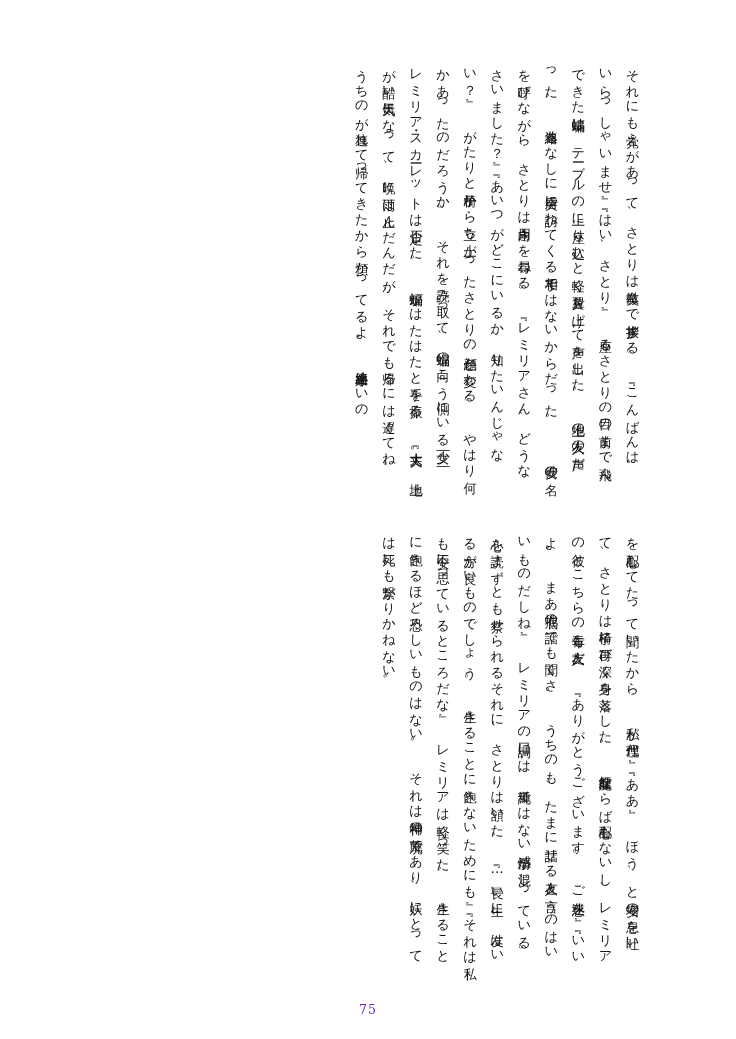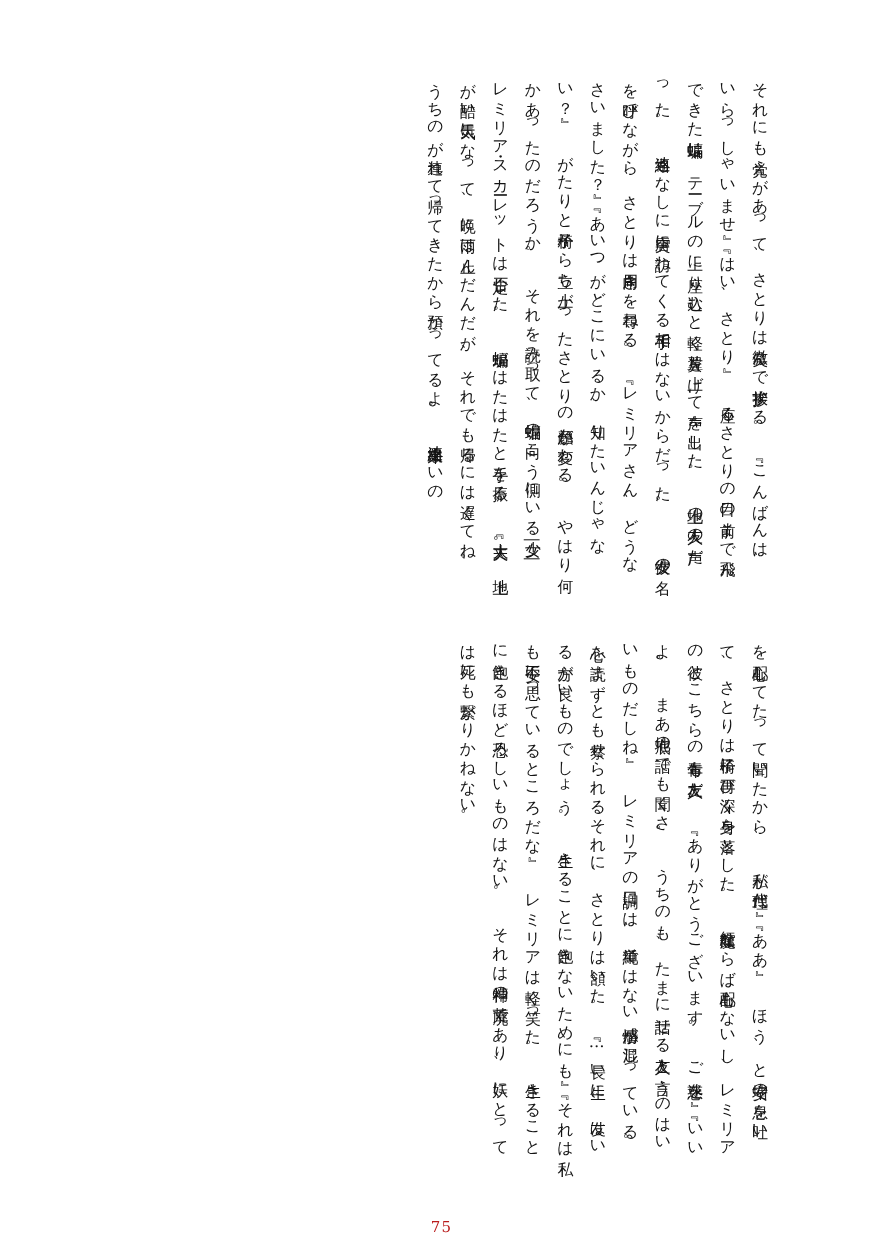--- a/index.html
+++ b/index.html
@@ -44,25 +44,25 @@
   .block-lower {
     top: 528px;
     right: 90px;
     height: 440px;
     width: 520px;
   }
   .page-number {
     position: absolute;
     left: 0;
     right: 0;
-    bottom: 9px;
+    bottom: 22px;
     text-align: center;
     font-size: 12.5px;
     font-family: "DejaVu Serif", "Liberation Serif", serif;
-    color: #b91c1c;
+    color: #6d28d9;
     letter-spacing: 1px;
   }
 </style>
 </head>
 <body>
 
 <div class="page">
 
   <div class="vblock block-upper">それにも覚えがあって、さとりは微笑んで挨拶する。
 『こんばんは、いらっしゃいませ』

